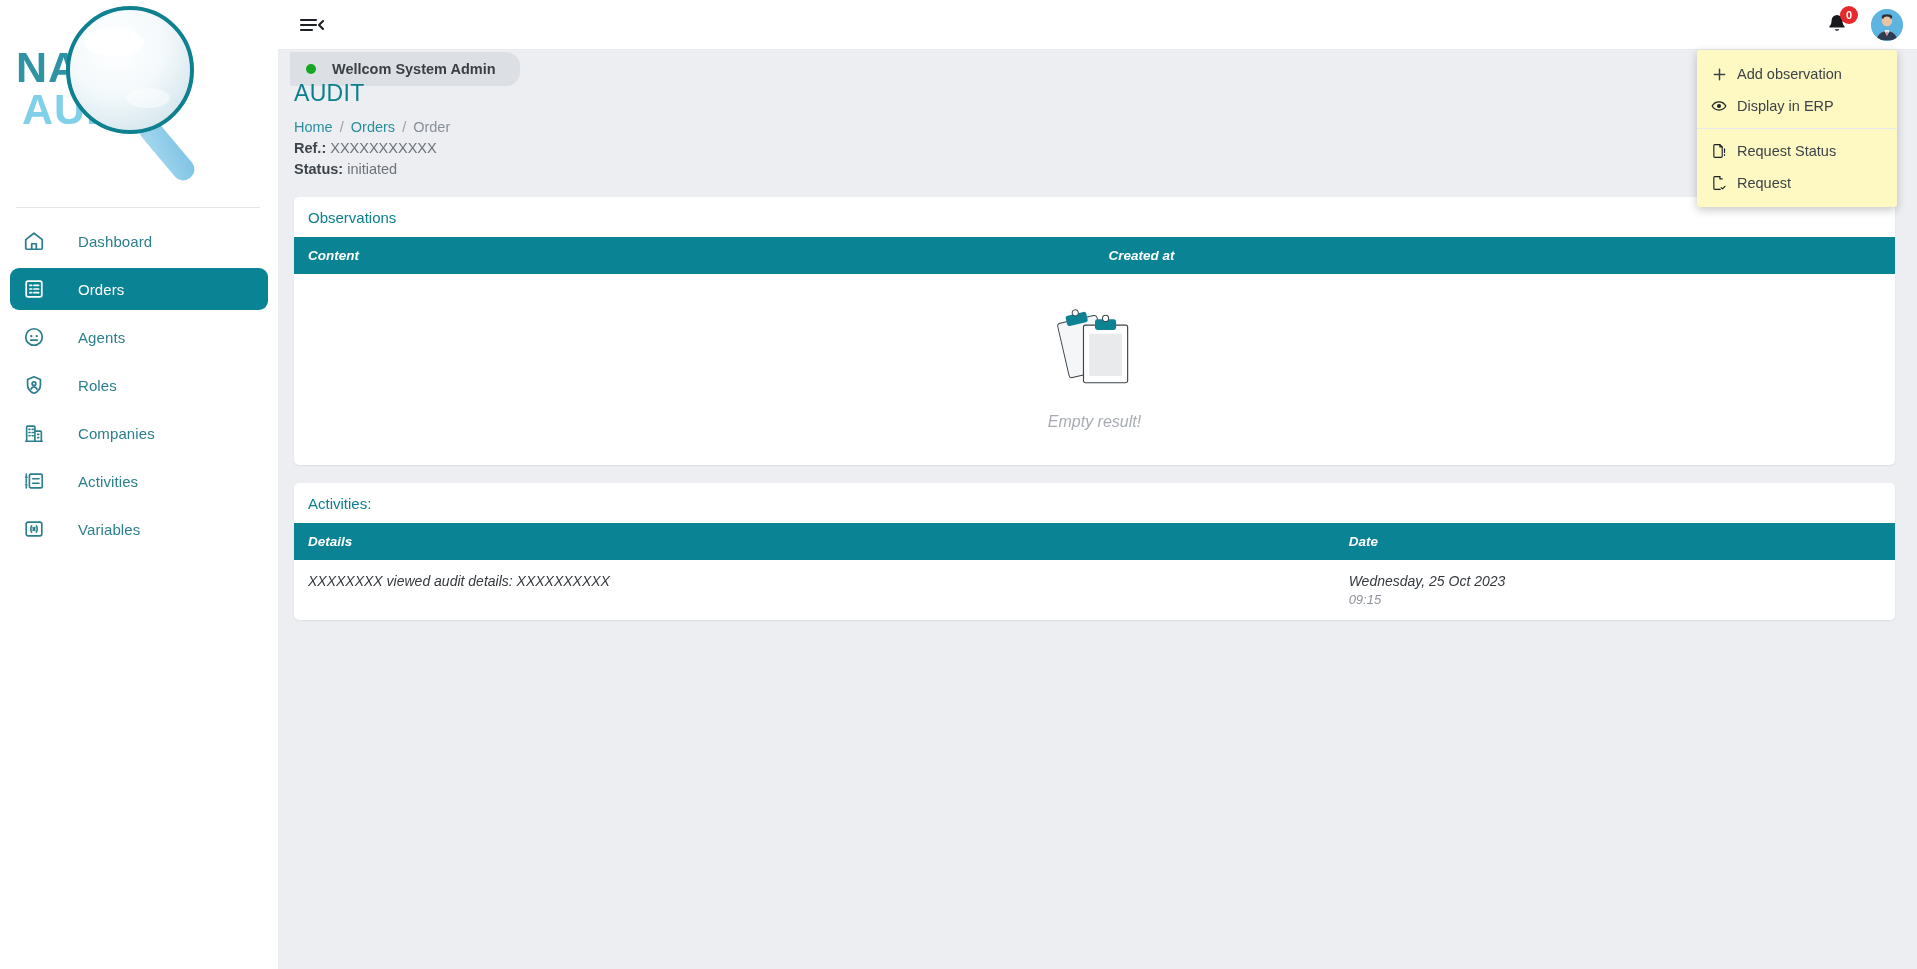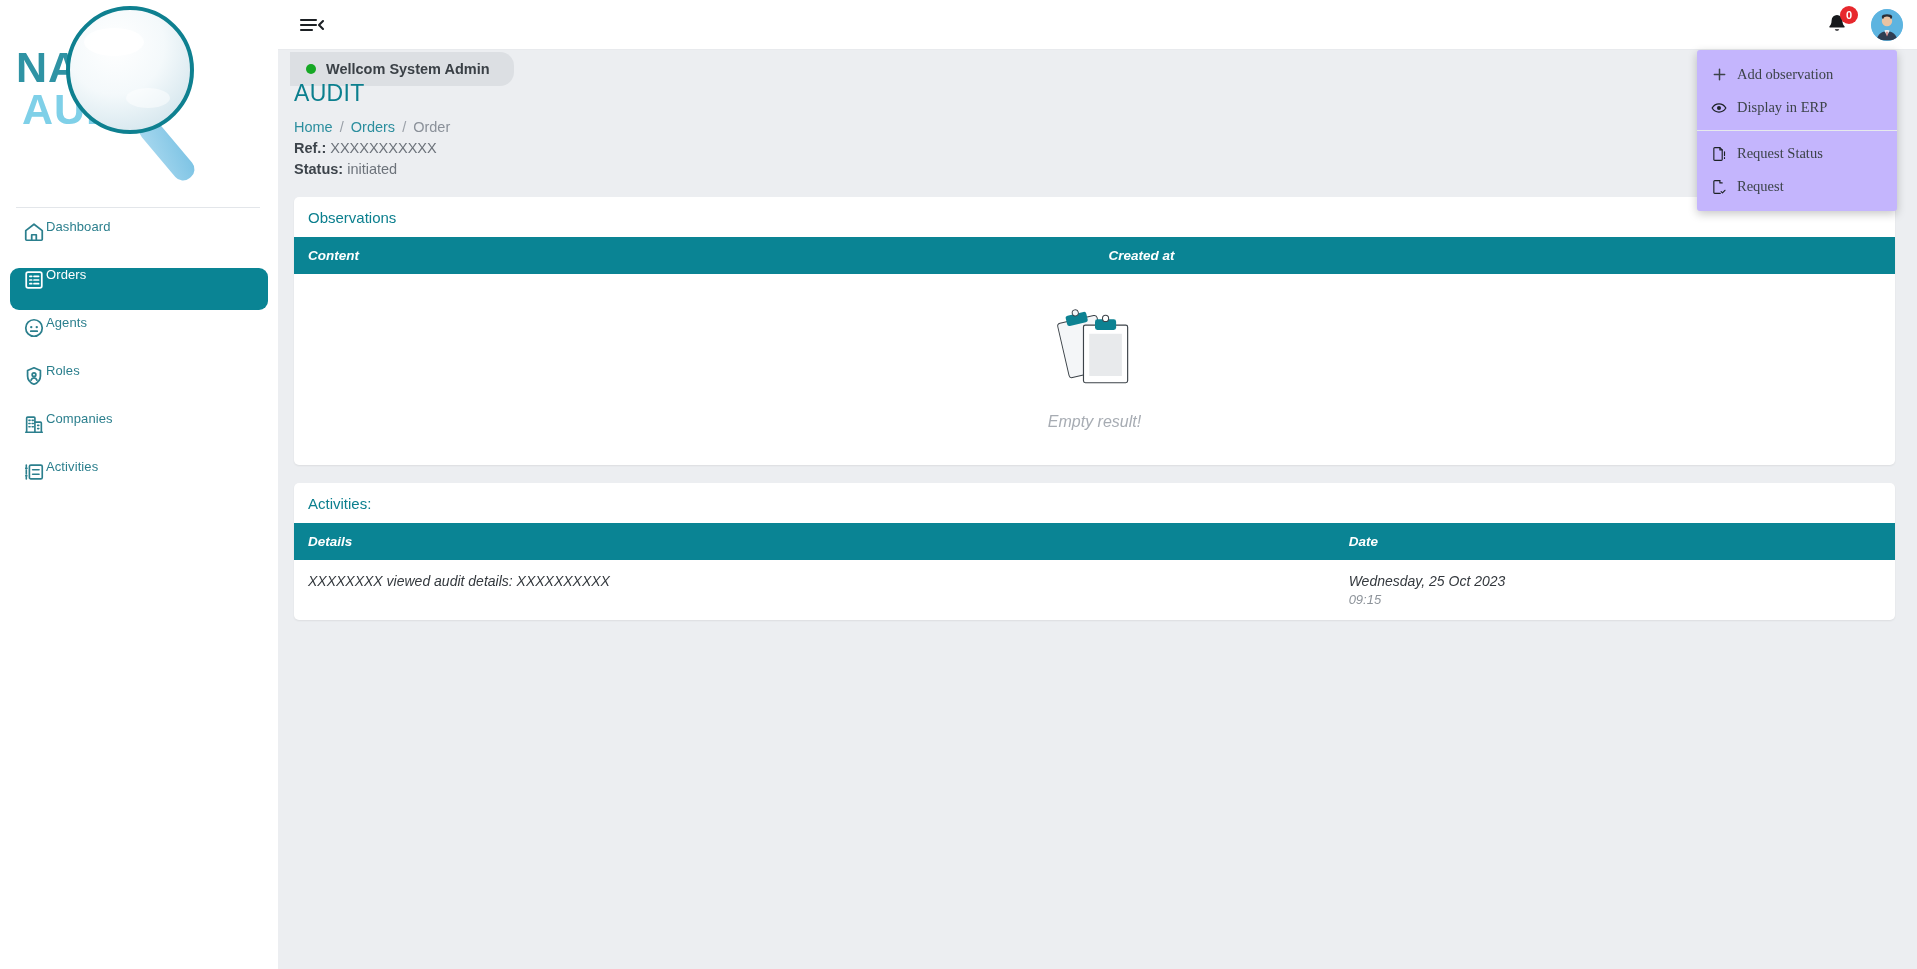--- a/index.html
+++ b/index.html
@@ -17,25 +17,25 @@
     background: #ffffff; position: relative; z-index: 5;
   }
   #logo-wrap { height: 208px; position: relative; }
   #logo-svg { position: absolute; left: 8px; top: 2px; }
   #logo-divider {
     position: absolute; left: 16px; right: 18px; bottom: 0;
     height: 1px; background: #e3e6ea;
   }
   #nav { padding: 6px 10px 0 10px; }
   .nav-item {
-    display: flex; align-items: flex-start; gap: 0;
+    display: flex; align-items: center; gap: 32px;
     height: 42px; padding: 0 0 0 12px;
     margin: 6px 0; border-radius: 9px;
     color: #2b7f8d; cursor: pointer;
-    font-size: 13px;
+    font-size: 15px;
   }
   .nav-item .nav-ico { width: 24px; height: 24px; flex: 0 0 24px;
     display: flex; align-items: center; justify-content: center; }
   .nav-item .nav-ico svg { display: block; }
   .nav-item.active { background: #0a8494; color: #ffffff; }
   .nav-label { line-height: 1; letter-spacing: .1px; }
 
   
   #right { flex: 1 1 auto; position: relative; height: 969px; background:#eceef1; }
 
@@ -56,21 +56,21 @@
     display: flex; align-items: center; justify-content: center; padding: 0 4px;
   }
   #avatar { width: 32px; height: 32px; border-radius: 50%; overflow: hidden;
     cursor: pointer; background:#7ec3e8; }
 
   
   #welcome-pill {
     position: absolute; left: 12px; top: 52px;
     background: #dcdfe3; border-radius: 0 14px 14px 0;
     height: 34px; padding: 0 24px 0 16px;
-    display: flex; align-items: center; gap: 10px;
+    display: flex; align-items: center; gap: 16px;
     font-size: 14.5px; font-weight: bold; color: #3a4046;
   }
   #welcome-dot { width: 10px; height: 10px; border-radius: 50%; background: #16a825; }
 
   
   #page-head { padding: 30px 0 0 16px; position: relative; }
   #page-title { font-size: 23px; color: #0b7f8e; letter-spacing: .3px; }
   #breadcrumb { margin-top: 12px; font-size: 14.5px; color: #8a9099; }
   #breadcrumb .crumb-link { color: #2b8e9e; cursor: pointer; }
   #breadcrumb .crumb-sep { color: #9aa0a8; margin: 0 3px; }
@@ -84,23 +84,23 @@
     width: 32px; height: 32px; border-radius: 50%;
     background: #0a8494; cursor: pointer;
     display: flex; align-items: center; justify-content: center;
   }
   #kebab .dot { width: 3px; height: 3px; border-radius: 50%; background: #fff; margin: 1.2px 0; }
   #kebab-dots { display: flex; flex-direction: column; align-items: center; }
 
   
   #dropdown {
     position: absolute; right: 20px; top: 50px; width: 200px;
-    background: #c4b5fd; border-radius: 3px;
+    background: #fef9c3; border-radius: 3px;
     box-shadow: 0 3px 10px rgba(0,0,0,.22);
-    padding: 8px 0; z-index: 40; font-family: Liberation Serif, serif;
+    padding: 8px 0; z-index: 40;
   }
   .menu-item {
     display: flex; align-items: center; gap: 10px;
     padding: 8px 14px; font-size: 14.5px; color: #3c4349; cursor: pointer;
   }
   .menu-ico { width: 16px; height: 16px; flex: 0 0 16px;
     display: flex; align-items: center; justify-content: center; }
   .menu-sep { height: 1px; background: #e6e9ec; margin: 6px 0; }
 
   
@@ -217,20 +217,31 @@
             <rect x="7" y="4.5" width="14" height="15" rx="1.6"></rect>
             <path d="M10.5 9.5h7M10.5 14.5h7"></path>
             <circle cx="3.6" cy="8" r="1.4" fill="currentColor" stroke="none"></circle>
             <circle cx="3.6" cy="16" r="1.4" fill="currentColor" stroke="none"></circle>
             <path d="M3.6 4.5v1.6M3.6 10v4M3.6 18v1.5"></path>
           </svg>
         </span>
         <span class="nav-label">Activities</span>
       </div>
 
+      <div class="nav-item">
+        <span class="nav-ico">
+          <svg width="22" height="22" viewBox="0 0 24 24" fill="none" stroke="currentColor" stroke-width="1.8" stroke-linecap="round" stroke-linejoin="round">
+            <rect x="3.5" y="4.5" width="17" height="15" rx="2"></rect>
+            <path d="M9.4 8.6c-1.1 1-1.1 5.8 0 6.8"></path>
+            <path d="M14.6 8.6c1.1 1 1.1 5.8 0 6.8"></path>
+            <path d="M11 10.6l2 2.8M13 10.6l-2 2.8"></path>
+          </svg>
+        </span>
+        <span class="nav-label">Variables</span>
+      </div>
 
     </nav>
   </aside>
 
   <div id="right">
 
     <header id="topbar">
       <div id="hamburger">
         <svg width="26" height="20" viewBox="0 0 26 20" fill="none" stroke="#1c2024" stroke-width="2.1" stroke-linecap="round" stroke-linejoin="round">
           <path d="M2 5h15M2 10h15M2 15h11"></path>

